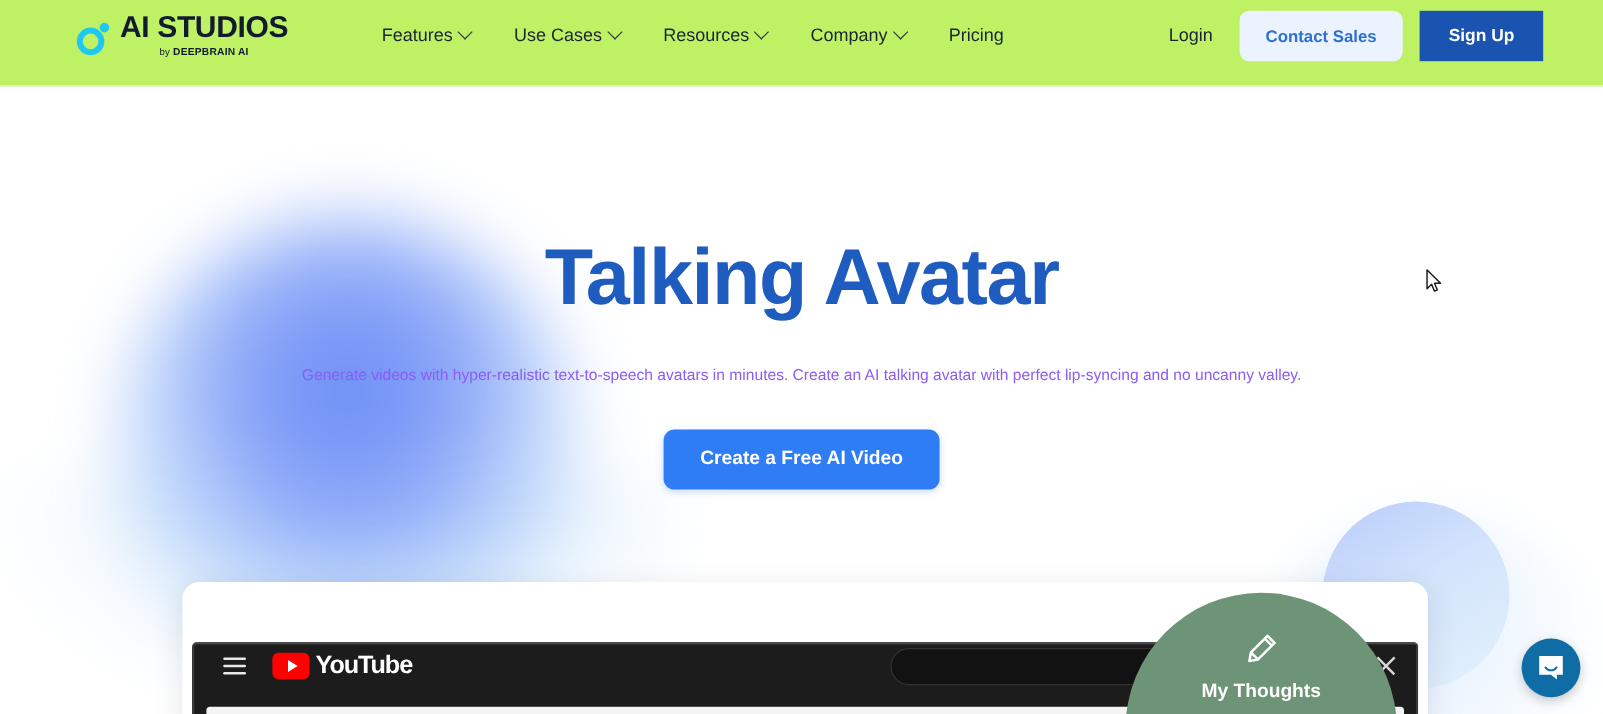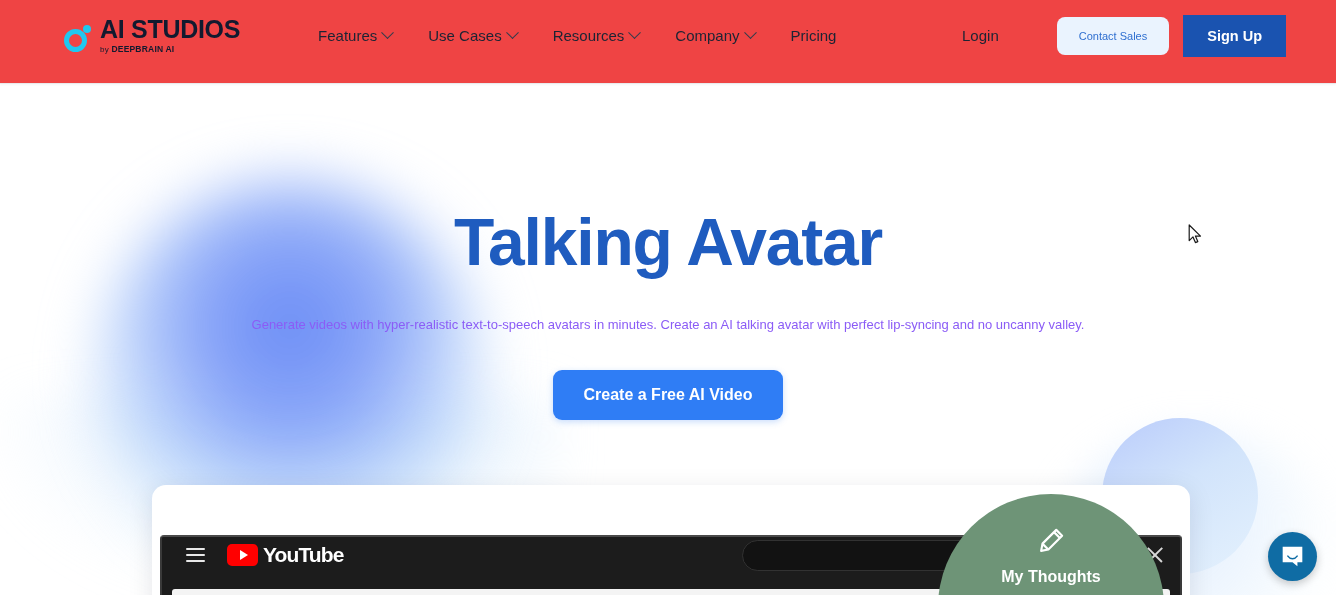--- a/index.html
+++ b/index.html
@@ -77,22 +77,22 @@
                 rgba(186,216,248,0.55) 0%,
                 rgba(214,234,252,0.30) 48%,
                 rgba(255,255,255,0) 75%);
     filter: blur(22px);
   }
 
   
   .site-header {
     position: relative;
     z-index: 20;
-    height: 84px;
-    background: #ef4444;
+    height: 72px;
+    background: #bef264;
     border-bottom: 1px solid #e9eaec;
     display: flex;
     align-items: center;
     padding: 0 50px 12px 64px;
     box-shadow: 0 1px 2px rgba(16,24,40,0.04);
   }
 
   
   .logo {
     display: flex;
@@ -128,21 +128,21 @@
     font-size: 25px;
     font-weight: 700;
     letter-spacing: -0.3px;
     color: #121a2f;
   }
   .logo-sub {
     font-size: 8.5px;
     font-weight: 700;
     letter-spacing: 0.2px;
     color: #121a2f;
-    text-align: left;
+    text-align: center;
     margin-top: 3px;
   }
   .logo-sub .by { font-weight: 400; font-size: 8px; }
 
   
   .main-nav {
     display: flex;
     align-items: center;
     gap: 36px;
     margin-left: 78px;
@@ -175,29 +175,28 @@
   .login-link {
     font-size: 15px;
     color: #1c2434;
     cursor: pointer;
     padding: 6px 8px;
     text-decoration: none;
   }
   .btn-contact {
     background: #eaf3fe;
     color: #2f6fd0;
-    font-size: 11px;
-    font-weight: 400;
+    font-size: 14px;
+    font-weight: 700;
     border: none;
     border-radius: 8px;
     padding: 13px 22px;
     cursor: pointer;
     font-family: inherit;
     white-space: nowrap;
-    margin-left: 36px;
   }
   .btn-signup {
     background: #1a53b0;
     color: #ffffff;
     font-size: 14.5px;
     font-weight: 700;
     border: none;
     border-radius: 0;
     padding: 13px 24px;
     cursor: pointer;

